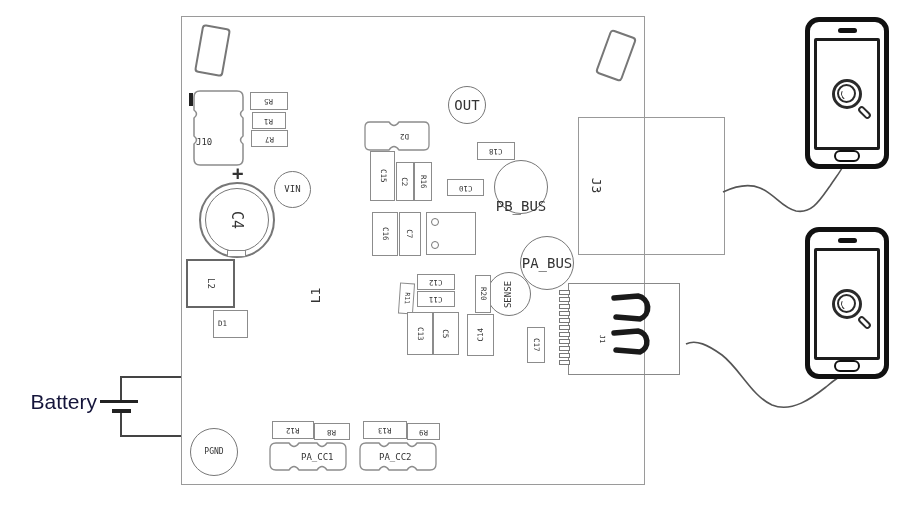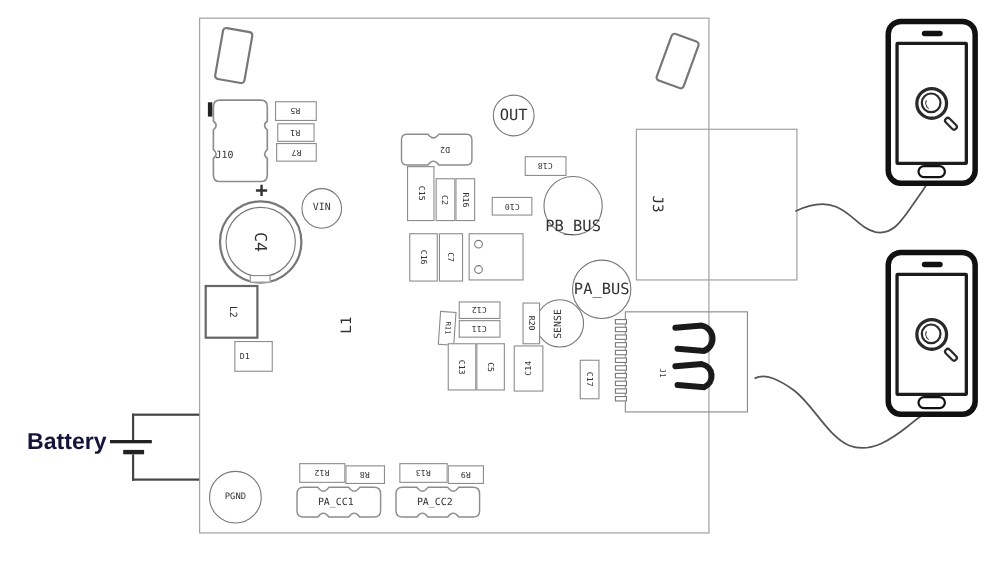--- a/index.html
+++ b/index.html
@@ -20,21 +20,21 @@
   .pin{border:1px solid #777;background:#fff;}
   .hole{border:1px solid #777;border-radius:50%;background:#fff;width:6px;height:6px;}
   .phone{border:5px solid #111;border-radius:14px;background:#fff;width:84px;height:152px;box-sizing:border-box;}
   .speaker{background:#111;border-radius:3px;width:19px;height:5px;}
   .screen{border:3px solid #1c1c1c;border-radius:2px;background:#fff;box-sizing:border-box;width:66px;height:112px;}
   .homebtn{border:2.5px solid #111;border-radius:8px;width:26px;height:12px;box-sizing:border-box;background:#fff;}
   .mag-outer{width:30px;height:30px;border:3px solid #2a2a2a;border-radius:50%;box-sizing:border-box;}
   .mag-inner{width:19px;height:19px;border:2.5px solid #2a2a2a;border-radius:50%;box-sizing:border-box;position:absolute;left:2px;top:2px;}
   .mag-highlight{width:10px;height:10px;border:1.5px solid transparent;border-left-color:#2a2a2a;border-radius:50%;position:absolute;left:2px;top:2px;transform:rotate(-15deg);}
   .mag-handle{width:15px;height:7px;border:2.5px solid #2a2a2a;border-radius:4px;box-sizing:border-box;transform:rotate(45deg);}
-  .battery-label{font-family:"Liberation Sans",sans-serif;font-size:21px;color:#14143a;font-weight:700;}
+  .battery-label{font-family:"Liberation Sans",sans-serif;font-size:21px;color:#14143a;font-weight:400;}
   svg{display:block;}
 </style>
 </head>
 <body>
 
 <div id="canvas">
 
   <div class="abs board" style="left:181px;top:16px;width:462px;height:467px;"></div>
 
   <div class="abs pad" style="left:198px;top:26px;width:25px;height:45px;transform:rotate(10deg);"></div>
@@ -192,21 +192,21 @@
   <div class="abs box" style="left:363px;top:421px;width:42px;height:16px;">
     <span class="lbl flip">R13</span>
     </div>
   <div class="abs box" style="left:407px;top:423px;width:31px;height:15px;">
     <span class="lbl flip">R9</span>
     </div>
 
   <svg class="abs" style="left:267px;top:441px;" width="82" height="31" viewBox="0 0 82 31">
     <path d="M9,2 H22 Q27,9 32,2 H50 Q55,9 60,2 H73 Q79,2 79,8 V23 Q79,29 73,29 H60 Q55,22 50,29 H32 Q27,22 22,29 H9 Q3,29 3,23 V8 Q3,2 9,2 Z" fill="#fff" stroke="#8c8c8c" stroke-width="1.3"></path>
   </svg>
-  <span class="abs lbl9" style="left:289px;top:453px;">PA_CC1</span>
+  <span class="abs lbl9" style="left:301px;top:453px;">PA_CC1</span>
   <svg class="abs" style="left:357px;top:441px;" width="82" height="31" viewBox="0 0 82 31">
     <path d="M9,2 H22 Q27,9 32,2 H50 Q55,9 60,2 H73 Q79,2 79,8 V23 Q79,29 73,29 H60 Q55,22 50,29 H32 Q27,22 22,29 H9 Q3,29 3,23 V8 Q3,2 9,2 Z" fill="#fff" stroke="#8c8c8c" stroke-width="1.3"></path>
   </svg>
   <span class="abs lbl9" style="left:379px;top:453px;">PA_CC2</span>
 
   <svg class="abs" style="left:0;top:0;pointer-events:none;" width="906" height="510" viewBox="0 0 906 510">
     <path d="M723,192 C736,186 748,183 760,188 C775,194 782,208 796,211 C812,214 820,200 830,186 C836,177 840,172 842,168" fill="none" stroke="#555" stroke-width="1.6"></path>
     <path d="M686,344 C696,339 708,345 722,355 C740,369 752,396 772,405 C792,413 812,398 826,387 C833,381 836,379 839,377" fill="none" stroke="#555" stroke-width="1.6"></path>
   </svg>
 

